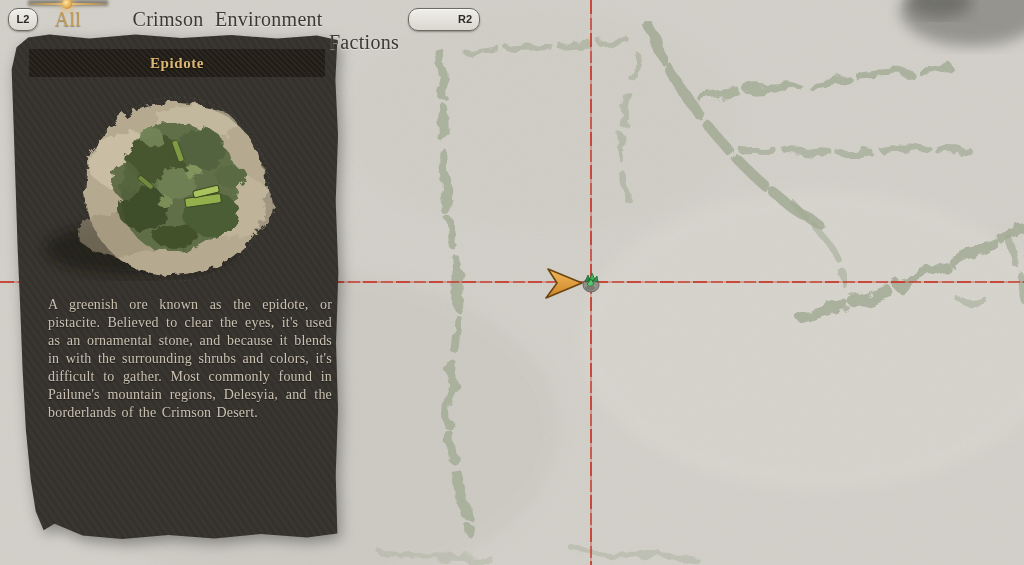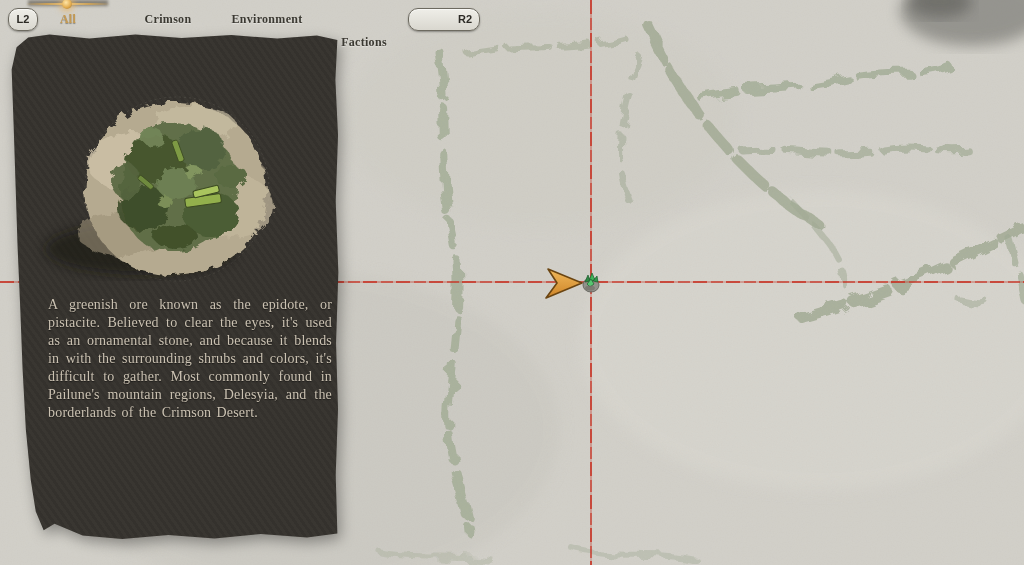--- a/index.html
+++ b/index.html
@@ -29,21 +29,21 @@
     background:linear-gradient(180deg,#efeee8,#d9d7cf);
     border:1px solid #6d6a60;border-radius:10px;
     box-shadow:0 1px 2px rgba(0,0,0,.35), inset 0 1px 0 rgba(255,255,255,.6);
     color:#2c2a25;font-family:"Liberation Sans","DejaVu Sans",sans-serif;
     font-size:11px;font-weight:bold;text-align:center;
   }
   #l2-btn{left:8px;}
   #r2-btn{left:408px;padding-left:42px;}
   .tab{
     position:absolute;top:9px;height:20px;line-height:20px;text-align:center;
-    font-size:12px;font-weight:bold;letter-spacing:.3px;
+    font-size:20px;font-weight:normal;letter-spacing:.3px;
     color:#3b3932;text-shadow:0 1px 1px rgba(255,255,255,.45);
     cursor:pointer;
   }
   .tab.active{color:#c59a52;text-shadow:0 1px 1px rgba(0,0,0,.35);}
   #tab-all{left:40px;width:56px;}
   #tab-quests{left:128px;width:80px;}
   #tab-environment{left:215px;width:104px;}
   #tab-factions{left:322px;width:84px;margin-top:23px;}
   .tab-indicator-smudge{
     position:absolute;left:28px;top:0;width:80px;height:6px;
@@ -159,20 +159,21 @@
           <stop offset="0" stop-color="#f0b85a"></stop>
             <stop offset="1" stop-color="#cd8428"></stop>
         </linearGradient>
       </defs>
       <path d="M38,15 L4,1 L13,15 L2,30 Z" fill="url(#curg)" stroke="#6b4512" stroke-width="1.6" stroke-linejoin="round"></path>
     </svg>
   </div>
 
   <div id="panel-wrap">
     <div id="panel">
+      <div id="panel-header">Epidote</div>
 
       <div id="panel-image">
         <svg width="300" height="210" viewBox="0 0 300 210">
           <defs>
             <filter id="rough2" x="-20%" y="-20%" width="140%" height="140%">
               <feTurbulence type="fractalNoise" baseFrequency="0.09" numOctaves="3" seed="11" result="n2"></feTurbulence>
               <feDisplacementMap in="SourceGraphic" in2="n2" scale="12"></feDisplacementMap>
             </filter>
             <filter id="soft2">
                 <feGaussianBlur stdDeviation="6"></feGaussianBlur>

